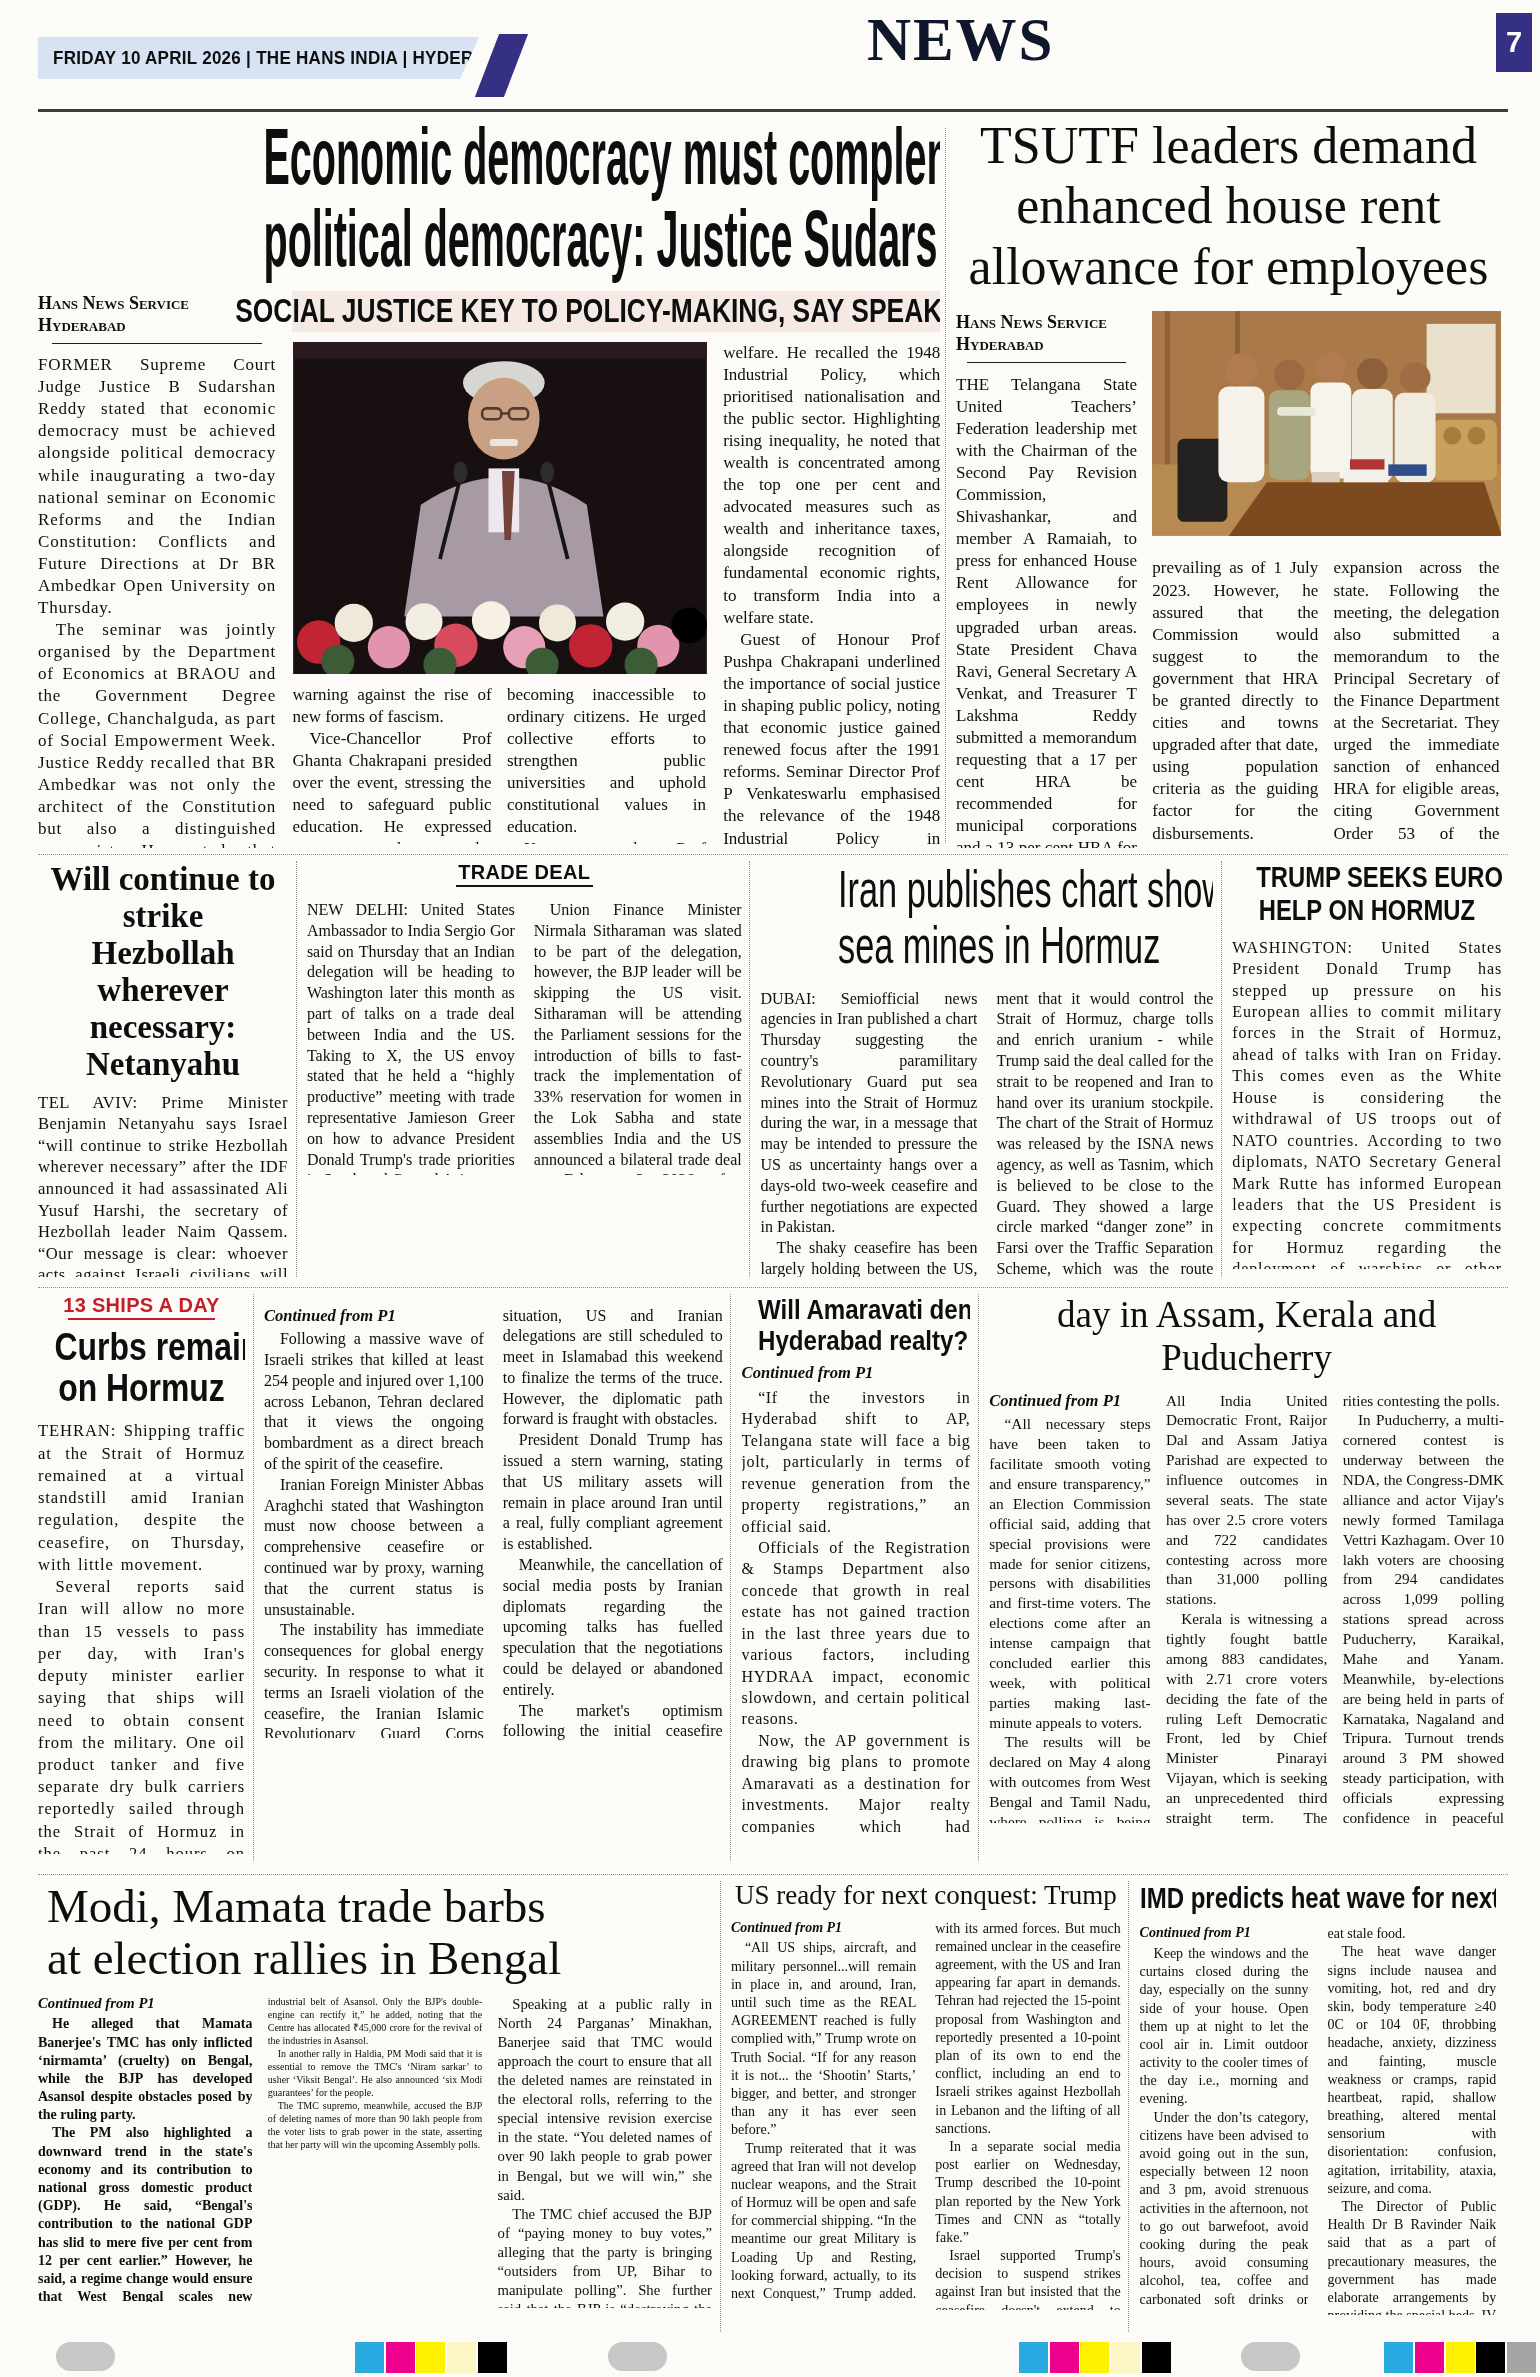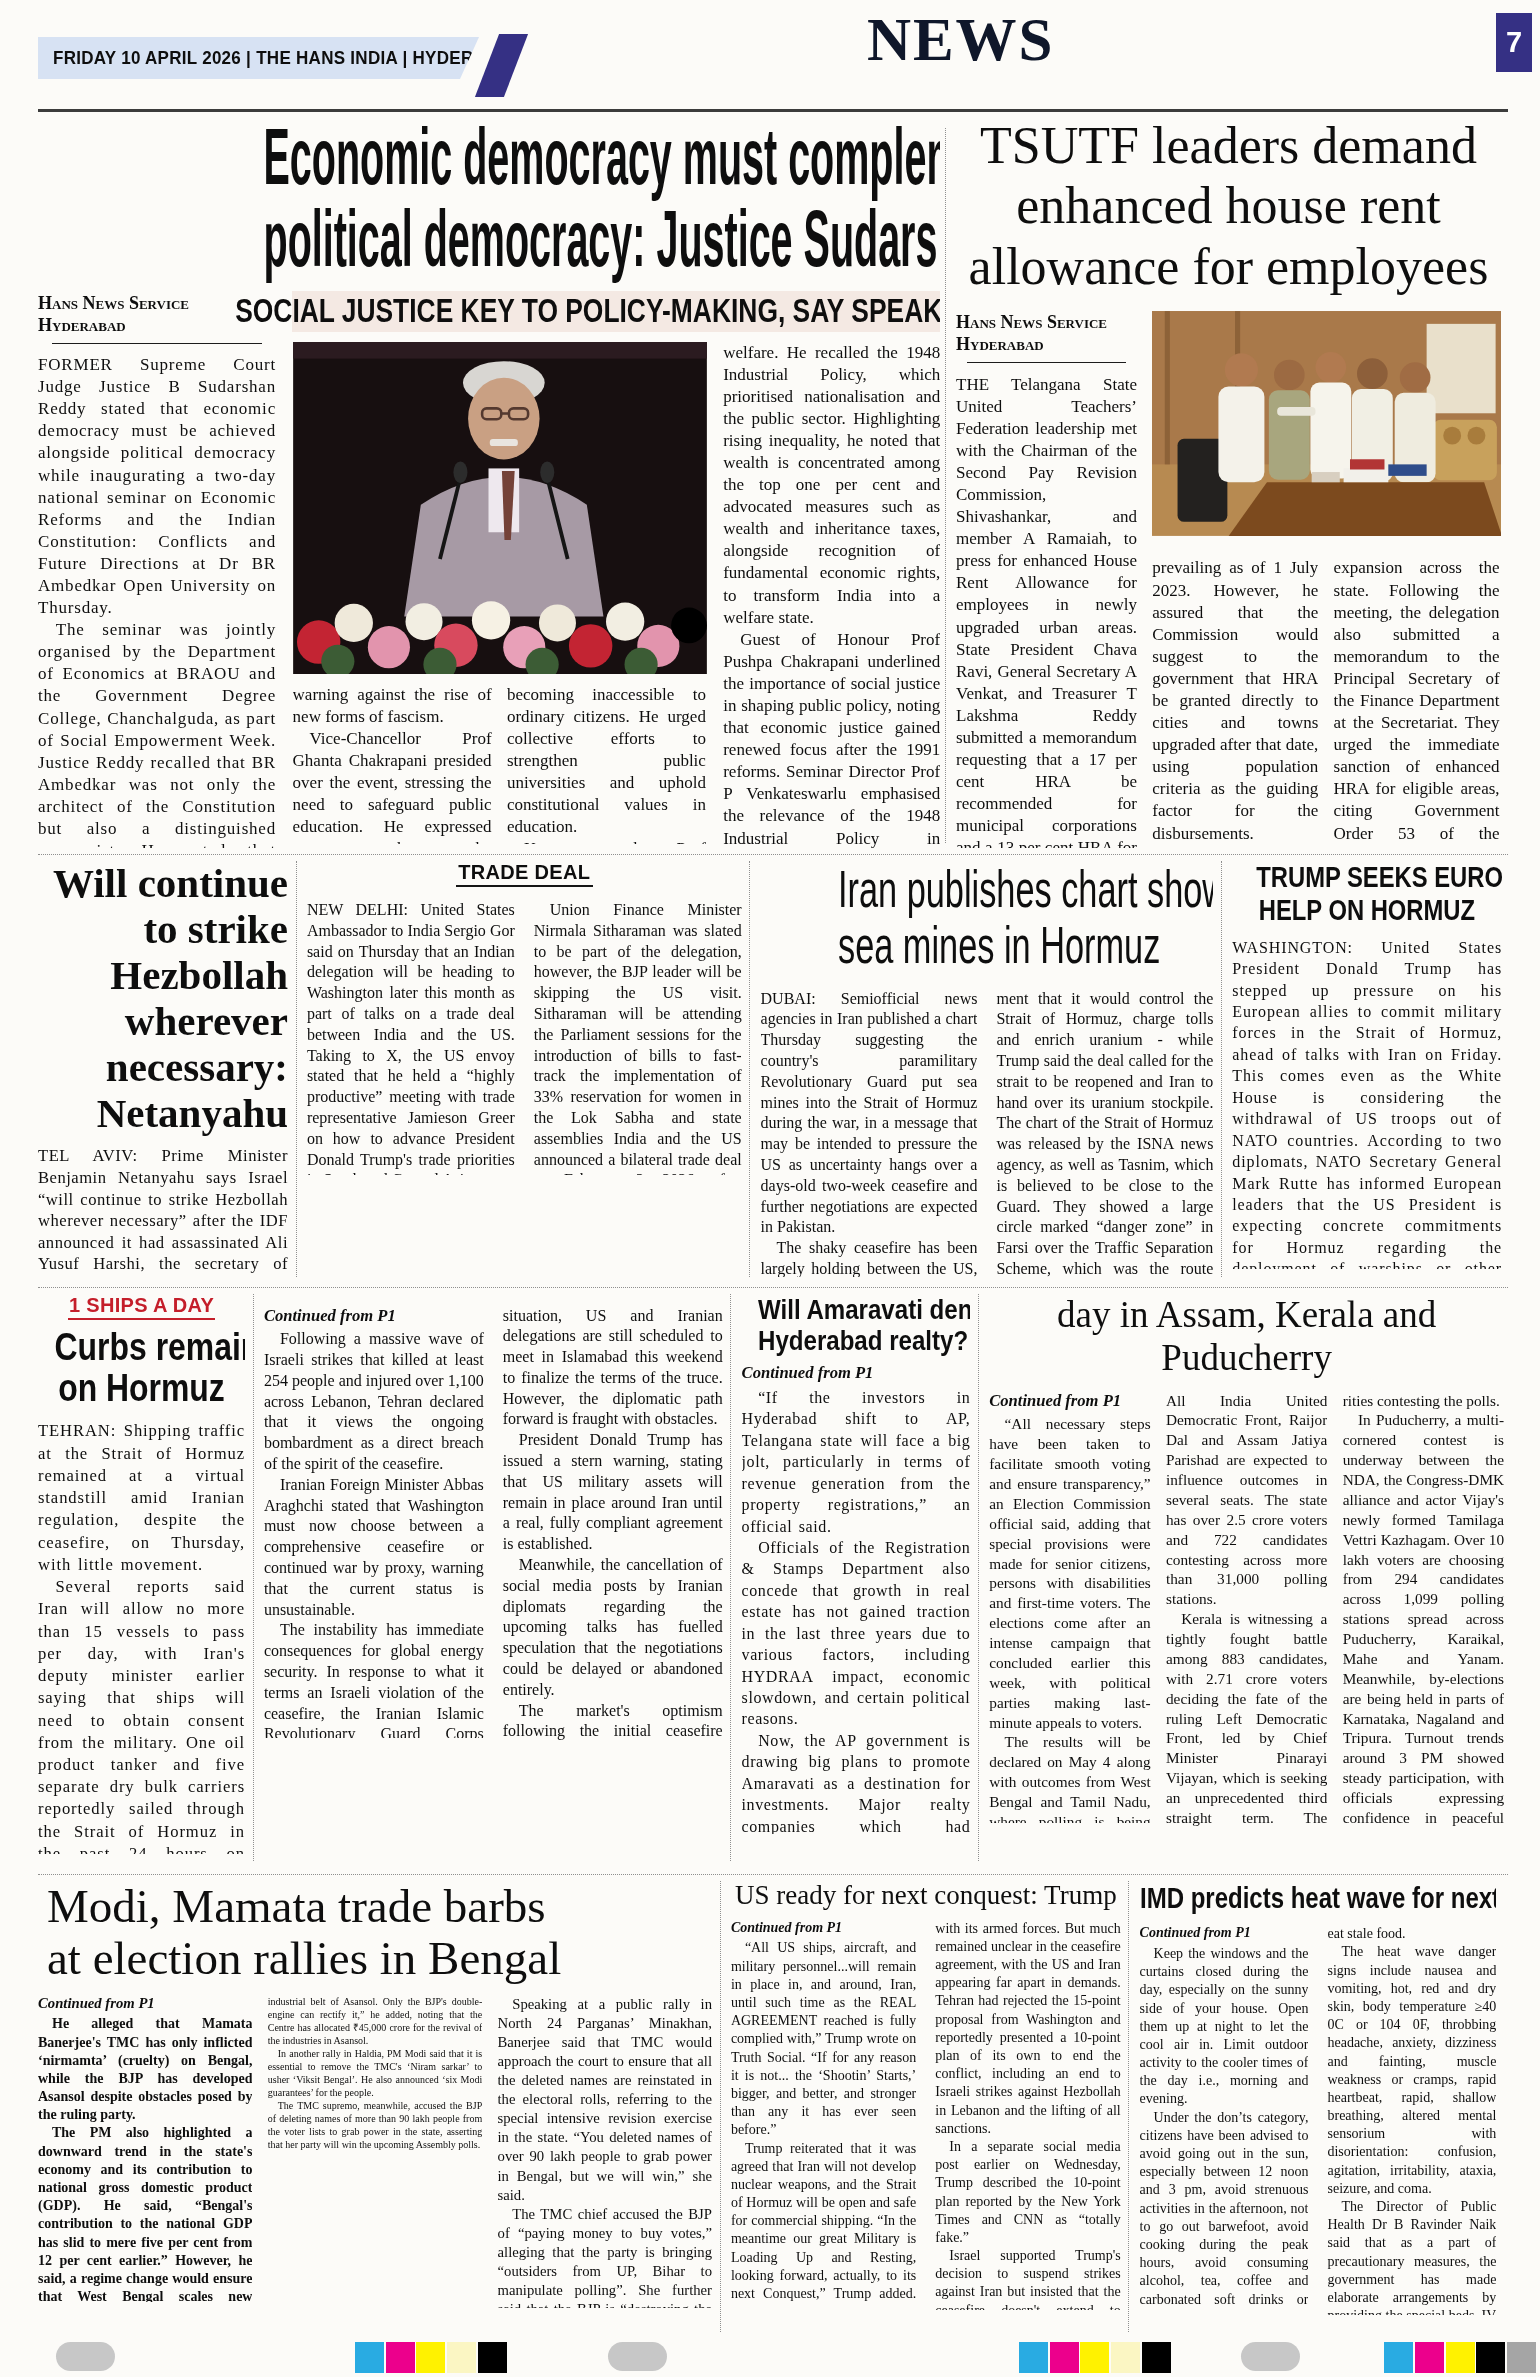--- a/index.html
+++ b/index.html
@@ -212,21 +212,21 @@
       <div class="tsutf-c2 coltext big-serif cell" style="height:345px;margin-top:11.5px;">prevailing as of 1 July 2023. However, he assured that the Commission would suggest to the government that HRA be granted directly to cities and towns upgraded after that date, using population criteria as the guiding factor for the disbursements.
  The delegation emphasised that employees working in newly upgraded corporations face rising living costs and deserve parity with those in established urban centres. They argued that enhanced HRA is essential to ensure fairness and to reflect the current realities of rapid urban</div>
       <div class="tsutf-c3 coltext big-serif cell" style="height:345px;margin-top:11.5px;">expansion across the state. Following the meeting, the delegation also submitted a memorandum to the Principal Secretary of the Finance Department at the Secretariat. They urged the immediate sanction of enhanced HRA for eligible areas, citing Government Order 53 of the previous PRC as a precedent. The leaders reiterated their commitment to securing improved allowances, stressing that the issue affects the welfare of thousands of workers. They called upon the government to act swiftly to implement these essential recommendations.</div>
     </div>
   </div>
 
   <div class="hrule-dotted" style="top:854px;"></div>
 
   <div class="band2">
     <div class="cell">
-      <div class="hl-serif" style="font-weight:700;font-size:41px;line-height:1.12;text-align:right;">
+      <div class="hl-serif" style="font-weight:700;font-size:33px;line-height:1.12;text-align:center;">
         <div>Will continue to strike</div>
         <div>Hezbollah wherever</div>
         <div>necessary: Netanyahu</div>
       </div>
       <div class="coltext serif-body" style="margin-top:9px;letter-spacing:0.5px;word-spacing:1.3px;height:294px;font-size:16.6px;">TEL AVIV: Prime Minister Benjamin Netanyahu says Israel “will continue to strike Hezbollah wherever necessary” after the IDF announced it had assassinated Ali Yusuf Harshi, the secretary of Hezbollah leader Naim Qassem. “Our message is clear: whoever acts against Israeli civilians will be targeted. We will continue to strike Hezbollah wherever necessary, until we restore full security to the residents of the north,” Netanyahu writes in a Hebrew-language post on X. In addition to assassinating Harashi, “the IDF struck a series of terror infrastructures in southern Lebanon: crossing points used to transfer thousands of weapons, rockets and launchers, as well as weapons depots, launch sites, and Hezbollah command centers,” Netanyahu adds, sharing IDF footage of the attacks.</div>
     </div>
 
     <div class="cell sep">
       <div class="kicker">TRADE DEAL</div>
       <div class="kicker-underline"></div>
@@ -256,21 +256,21 @@
         <div style="transform:scaleX(.82);transform-origin:center top;font-size:29px;">HELP ON HORMUZ</div>
       </div>
       <div class="coltext wide-serif" style="margin-top:9px;height:332px;font-size:16px;">WASHINGTON: United States President Donald Trump has stepped up pressure on his European allies to commit military forces in the Strait of Hormuz, ahead of talks with Iran on Friday. This comes even as the White House is considering the withdrawal of US troops out of NATO countries. According to two diplomats, NATO Secretary General Mark Rutte has informed European leaders that the US President is expecting concrete commitments for Hormuz regarding the deployment of warships or other military capabilities from Europe in the next few days. This was followed by Trump's post on Truth Social, wherein he stated that NATO would not “understand anything” without pressure upon them. “None of these people, including our own, very disappointing, NATO, understood anything unless they have pressure placed upon them!!!” Trump said on Truth Social.</div>
     </div>
   </div>
 
   <div class="hrule-dotted" style="top:1287px;"></div>
 
   <div class="band3">
     <div class="cell">
-      <div class="kicker" style="color:#c41e2a;">1 SHIPS A DAY</div>
+      <div class="kicker" style="color:#c41e2a;">13 SHIPS A DAY</div>
       <div class="kicker-underline" style="border-color:#c41e2a;width:147px;"></div>
       <div class="hl-sans-bold" style="line-height:1.1;">
         <div style="transform:scaleX(.84);transform-origin:center top;font-size:38px;">Curbs remain</div>
         <div style="transform:scaleX(.84);transform-origin:center top;font-size:38px;">on Hormuz</div>
       </div>
       <div class="coltext wide-serif" style="margin-top:10.2px;height:434px;">TEHRAN: Shipping traffic at the Strait of Hormuz remained at a virtual standstill amid Iranian regulation, despite the ceasefire, on Thursday, with little movement.
  Several reports said Iran will allow no more than 15 vessels to pass per day, with Iran's deputy minister earlier saying that ships will need to obtain consent from the military. One oil product tanker and five separate dry bulk carriers reportedly sailed through the Strait of Hormuz in the past 24 hours on Thursday, Reuters reported. Two Iranian-flagged tankers also sailed through Hormuz.
  Iran will allow no more than 15 vessels per day to pass through the Hormuz under the ceasefire agreement, Russia's TASS news agency reported, citing Iranian official sources.</div>
     </div>
 

